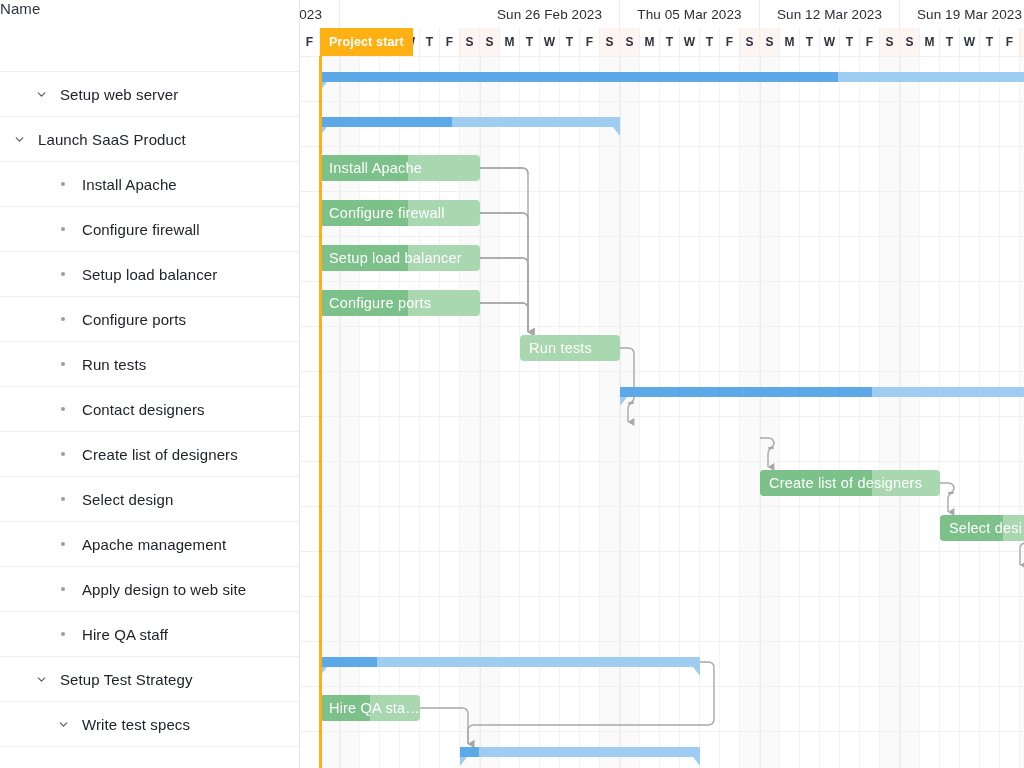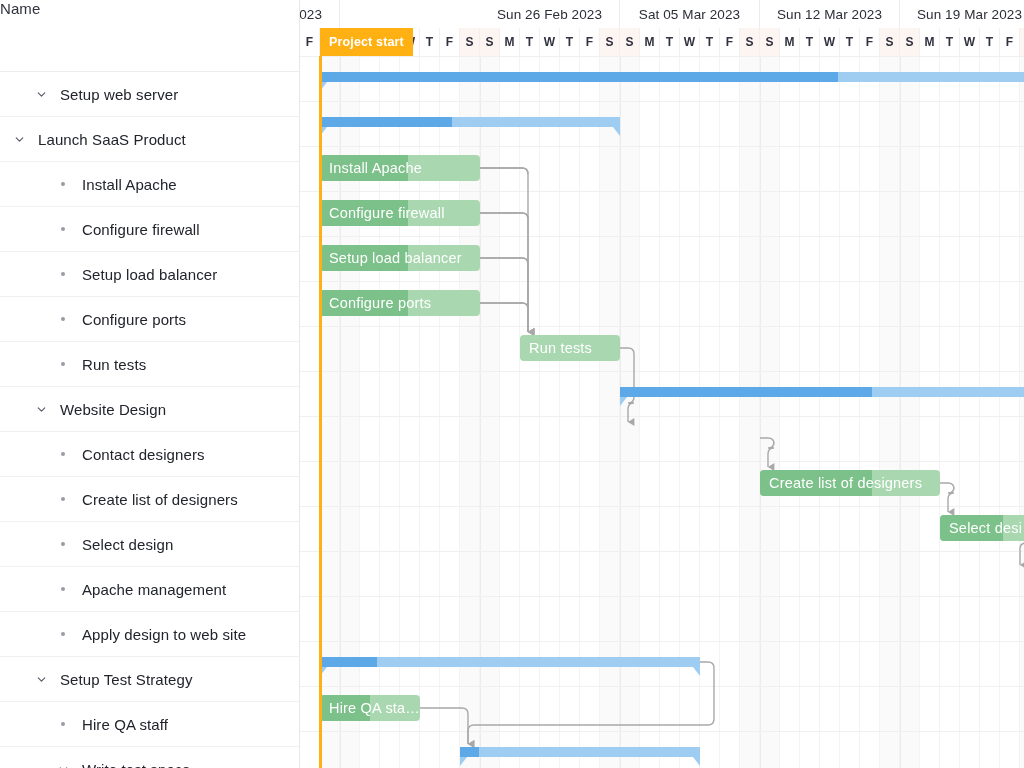--- a/index.html
+++ b/index.html
@@ -220,78 +220,69 @@
           <span class="slabel">Configure ports</span>
         </div>
         <div class="srow">
           <span style="display:inline-block;width:52px;flex:0 0 52px;"></span>
           <span class="dot">
             <i></i>
           </span>
           <span class="slabel">Run tests</span>
         </div>
         <div class="srow">
+          <span style="display:inline-block;width:52px;flex:0 0 52px;"></span>
+          <span class="dot">
+            <i></i>
+          </span>
+          <span class="slabel">Contact designers</span>
+        </div>
+        <div class="srow">
+          <span style="display:inline-block;width:52px;flex:0 0 52px;"></span>
+          <span class="dot">
+            <i></i>
+          </span>
+          <span class="slabel">Create list of designers</span>
+        </div>
+        <div class="srow">
+          <span style="display:inline-block;width:52px;flex:0 0 52px;"></span>
+          <span class="dot">
+            <i></i>
+          </span>
+          <span class="slabel">Select design</span>
+        </div>
+        <div class="srow">
+          <span style="display:inline-block;width:52px;flex:0 0 52px;"></span>
+          <span class="dot">
+            <i></i>
+          </span>
+          <span class="slabel">Apache management</span>
+        </div>
+        <div class="srow">
+          <span style="display:inline-block;width:52px;flex:0 0 52px;"></span>
+          <span class="dot">
+            <i></i>
+          </span>
+          <span class="slabel">Apply design to web site</span>
+        </div>
+        <div class="srow">
+          <span style="display:inline-block;width:52px;flex:0 0 52px;"></span>
+          <span class="dot">
+            <i></i>
+          </span>
+          <span class="slabel">Hire QA staff</span>
+        </div>
+        <div class="srow">
           <span style="display:inline-block;width:30px;flex:0 0 30px;"></span>
           <span class="twisty">
             <svg width="13" height="13" viewBox="0 0 24 24" fill="none" stroke="currentColor" stroke-width="2.2" stroke-linecap="round" stroke-linejoin="round">
               <polyline points="6 9 12 15 18 9"></polyline>
             </svg>
           </span>
-          <span class="slabel">Website Design</span>
-        </div>
-        <div class="srow">
-          <span style="display:inline-block;width:52px;flex:0 0 52px;"></span>
-          <span class="dot">
-            <i></i>
-          </span>
-          <span class="slabel">Contact designers</span>
-        </div>
-        <div class="srow">
-          <span style="display:inline-block;width:52px;flex:0 0 52px;"></span>
-          <span class="dot">
-            <i></i>
-          </span>
-          <span class="slabel">Create list of designers</span>
-        </div>
-        <div class="srow">
-          <span style="display:inline-block;width:52px;flex:0 0 52px;"></span>
-          <span class="dot">
-            <i></i>
-          </span>
-          <span class="slabel">Select design</span>
-        </div>
-        <div class="srow">
-          <span style="display:inline-block;width:52px;flex:0 0 52px;"></span>
-          <span class="dot">
-            <i></i>
-          </span>
-          <span class="slabel">Apache management</span>
-        </div>
-        <div class="srow">
-          <span style="display:inline-block;width:52px;flex:0 0 52px;"></span>
-          <span class="dot">
-            <i></i>
-          </span>
-          <span class="slabel">Apply design to web site</span>
-        </div>
-        <div class="srow">
-          <span style="display:inline-block;width:30px;flex:0 0 30px;"></span>
-          <span class="twisty">
-            <svg width="13" height="13" viewBox="0 0 24 24" fill="none" stroke="currentColor" stroke-width="2.2" stroke-linecap="round" stroke-linejoin="round">
-              <polyline points="6 9 12 15 18 9"></polyline>
-            </svg>
-          </span>
           <span class="slabel">Setup Test Strategy</span>
-        </div>
-        <div class="srow">
-          <span style="display:inline-block;width:52px;flex:0 0 52px;"></span>
-          <span class="dot">
-            <i></i>
-          </span>
-          <span class="slabel">Hire QA staff</span>
         </div>
         <div class="srow">
           <span style="display:inline-block;width:52px;flex:0 0 52px;"></span>
           <span class="twisty">
             <svg width="13" height="13" viewBox="0 0 24 24" fill="none" stroke="currentColor" stroke-width="2.2" stroke-linecap="round" stroke-linejoin="round">
               <polyline points="6 9 12 15 18 9"></polyline>
             </svg>
           </span>
           <span class="slabel">Write test specs</span>
         </div>
@@ -448,21 +439,21 @@
 
     <div id="tl-head">
       <div id="weeks-row">
           <div class="week-cell" style="left: -100px; width: 140px;">
             <span>Sun 12 Feb 2023</span>
           </div>
           <div class="week-cell" style="left: 180px; width: 140px;">
             <span>Sun 26 Feb 2023</span>
           </div>
           <div class="week-cell" style="left: 320px; width: 140px;">
-            <span>Sat 05 Mar 2023</span>
+            <span>Thu 05 Mar 2023</span>
           </div>
           <div class="week-cell" style="left: 460px; width: 140px;">
             <span>Sun 12 Mar 2023</span>
           </div>
           <div class="week-cell" style="left: 600px; width: 140px;">
             <span>Sun 19 Mar 2023</span>
           </div>
         </div>
       <div id="days-row">
           <div class="day-cell" style="left: 0px; width: 20px;">

